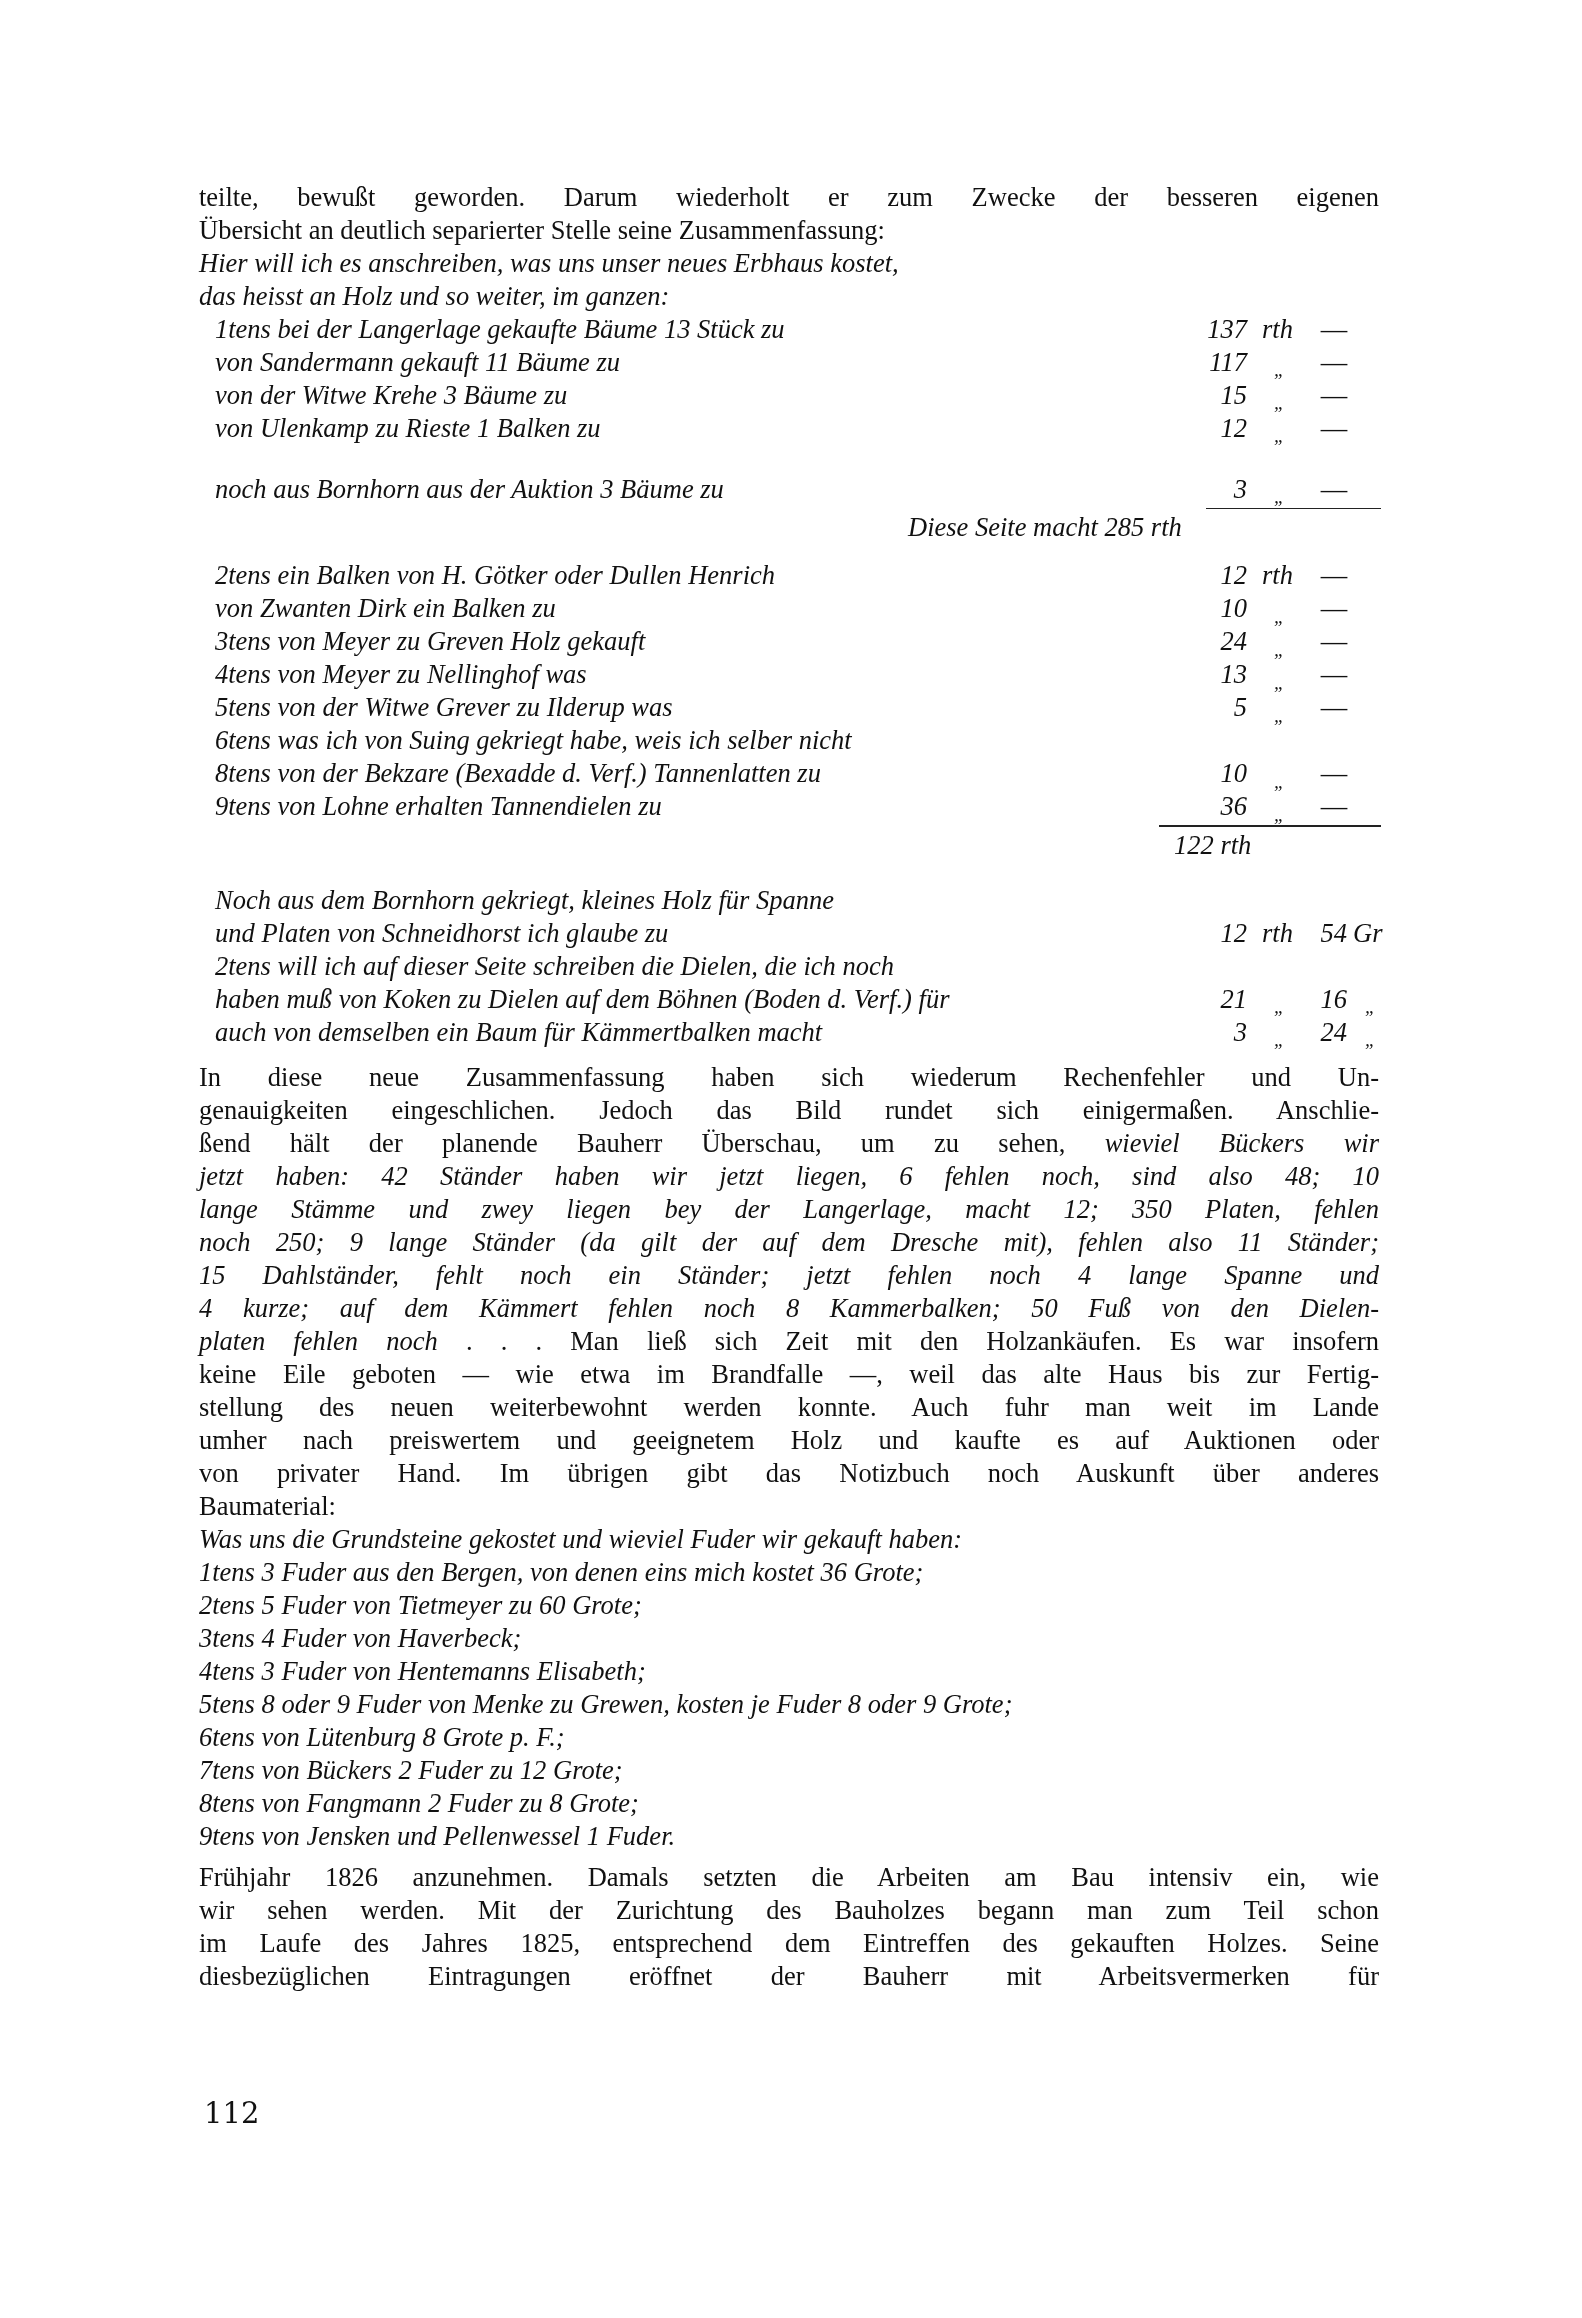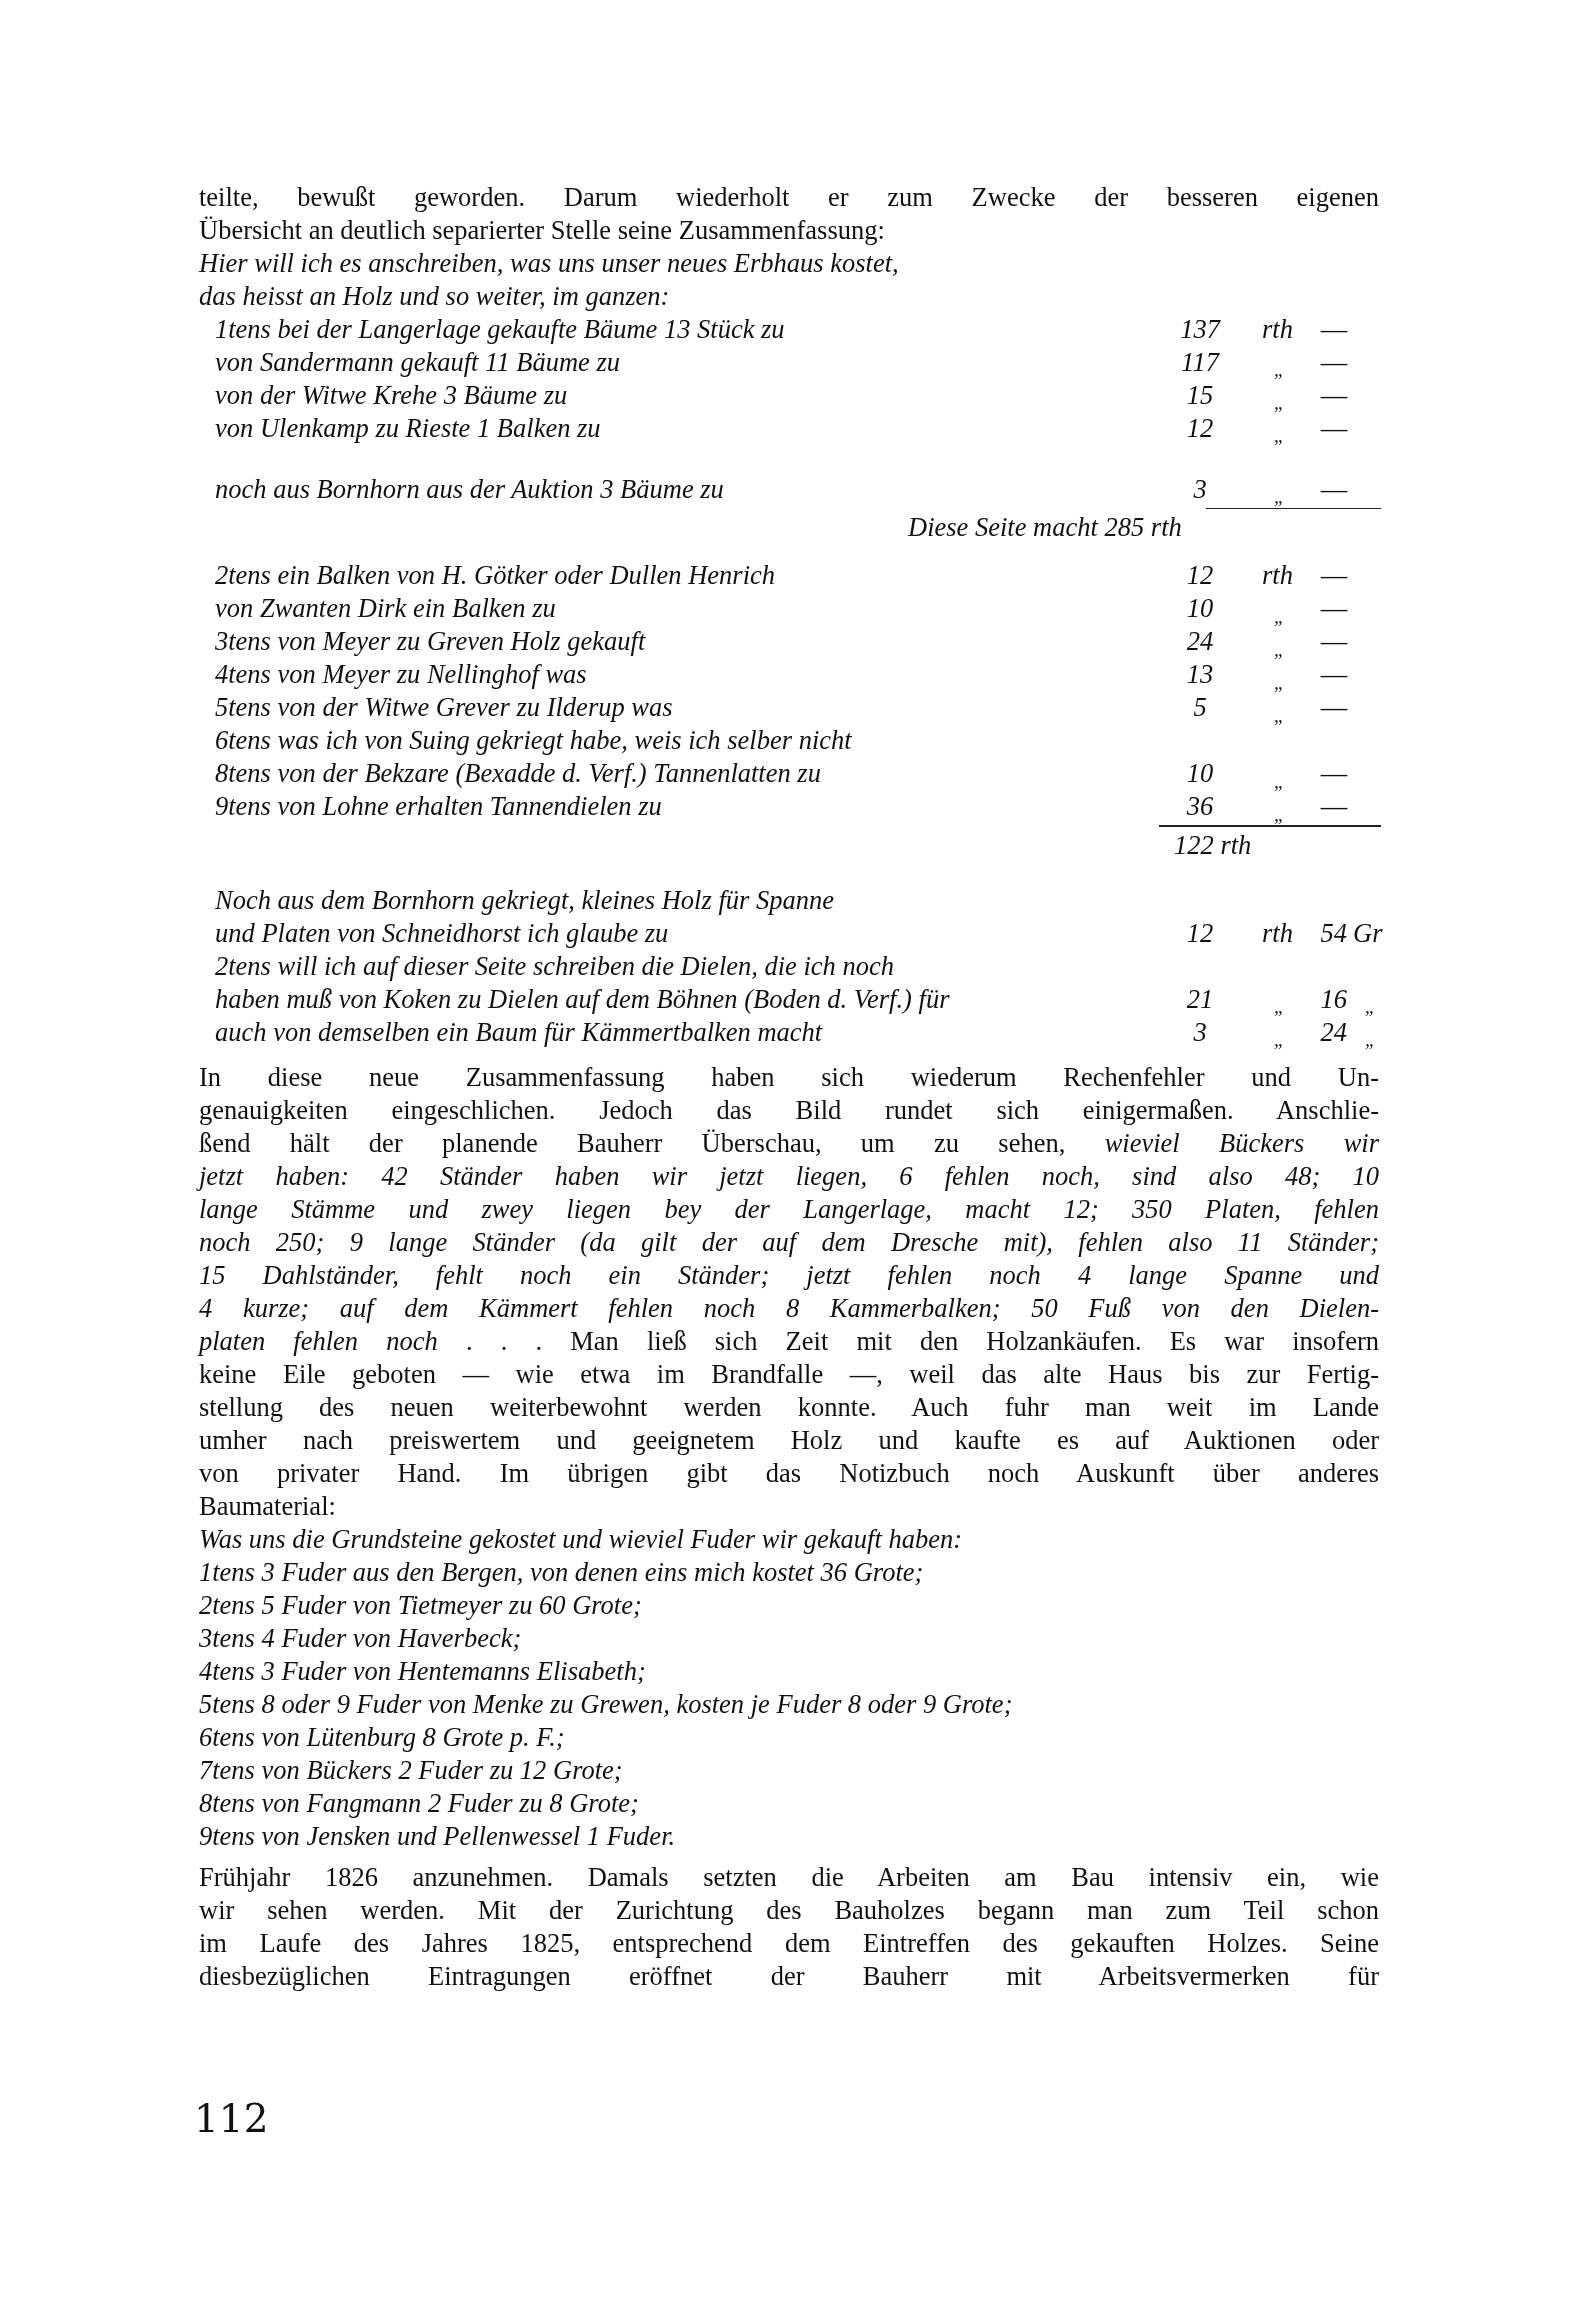--- a/index.html
+++ b/index.html
@@ -3,29 +3,29 @@
 <meta charset="utf-8">
 <style>
   html, body { margin: 0; padding: 0; background: #ffffff; }
   body { width: 1583px; height: 2319px; position: relative; overflow: hidden; color: #111; }
   .page { position: absolute; left: 199px; top: 181px; width: 1180px; font-family: "Liberation Serif", "DejaVu Serif", serif; font-size: 26.5px; }
   .line { height: 33px; line-height: 33px; white-space: nowrap; position: relative; }
   .it { font-style: italic; }
   .para { text-align: justify; text-align-last: justify; white-space: nowrap; }
   .row { position: relative; height: 33px; line-height: 33px; white-space: nowrap; }
   .row .label { position: absolute; left: 16px; font-style: italic; }
-  .row .num { position: absolute; right: 132px; width: 94px; text-align: center; font-style: italic; }
+  .row .num { position: absolute; right: 132px; width: 94px; text-align: right; font-style: italic; }
   .row .unit { position: absolute; left: 1063px; width: 60px; text-align: left; font-style: italic; }
   .row .dash { position: absolute; left: 1118px; width: 34px; text-align: center; }
   .row .ditto { font-size: 19px; position: relative; top: 5.1px; left: 12px; }
   .rule { position: absolute; height: 1.7px; background: #222; }
   .gr .num2 { position: absolute; left: 1110px; width: 38px; text-align: right; font-style: italic; }
   .gr .unit2 { position: absolute; left: 1154px; font-style: italic; }
   .gap { height: 15.4px; }
-  .pagenum { position: absolute; left: 194px; top: 2096px; font-family: "DejaVu Serif", serif; font-size: 39px; color: #111; }
+  .pagenum { position: absolute; left: 204px; top: 2096px; font-family: "DejaVu Serif", serif; font-size: 29px; color: #111; }
 </style>
 </head>
 <body>
 
 <div class="page">
 
   <div class="line para"><span>teilte, bewußt geworden. Darum wiederholt er zum Zwecke der besseren eigenen</span></div>
   <div class="line"><span>Übersicht an deutlich separierter Stelle seine Zusammenfassung:</span></div>
   <div class="line it"><span>Hier will ich es anschreiben, was uns unser neues Erbhaus kostet,</span></div>
   <div class="line it"><span>das heisst an Holz und so weiter, im ganzen:</span></div>

